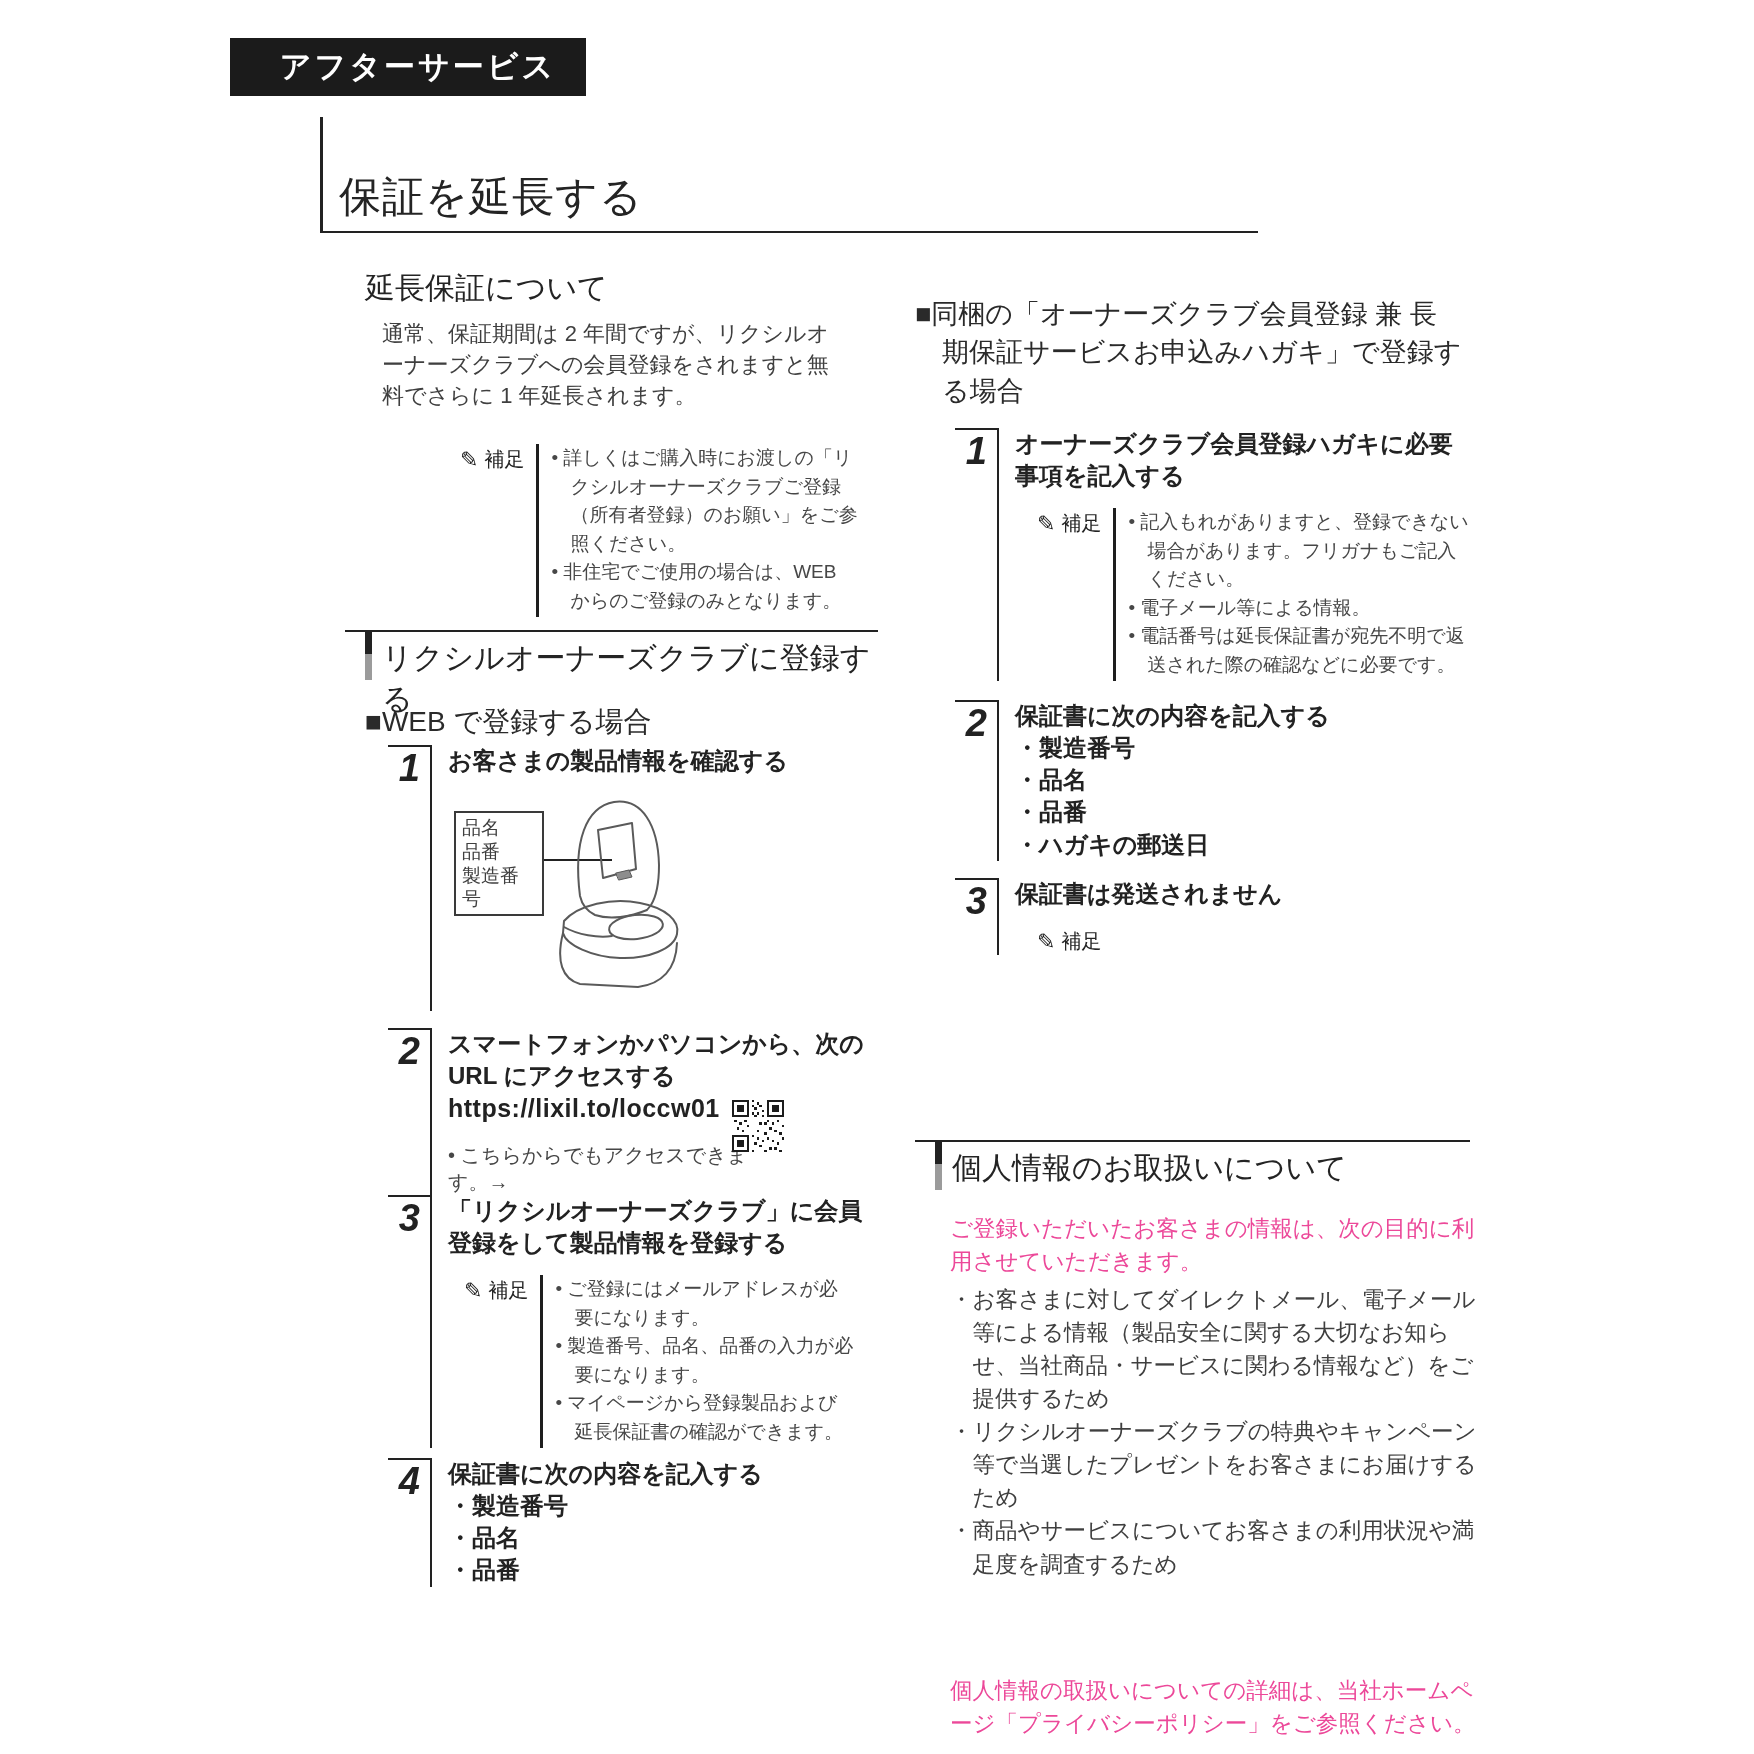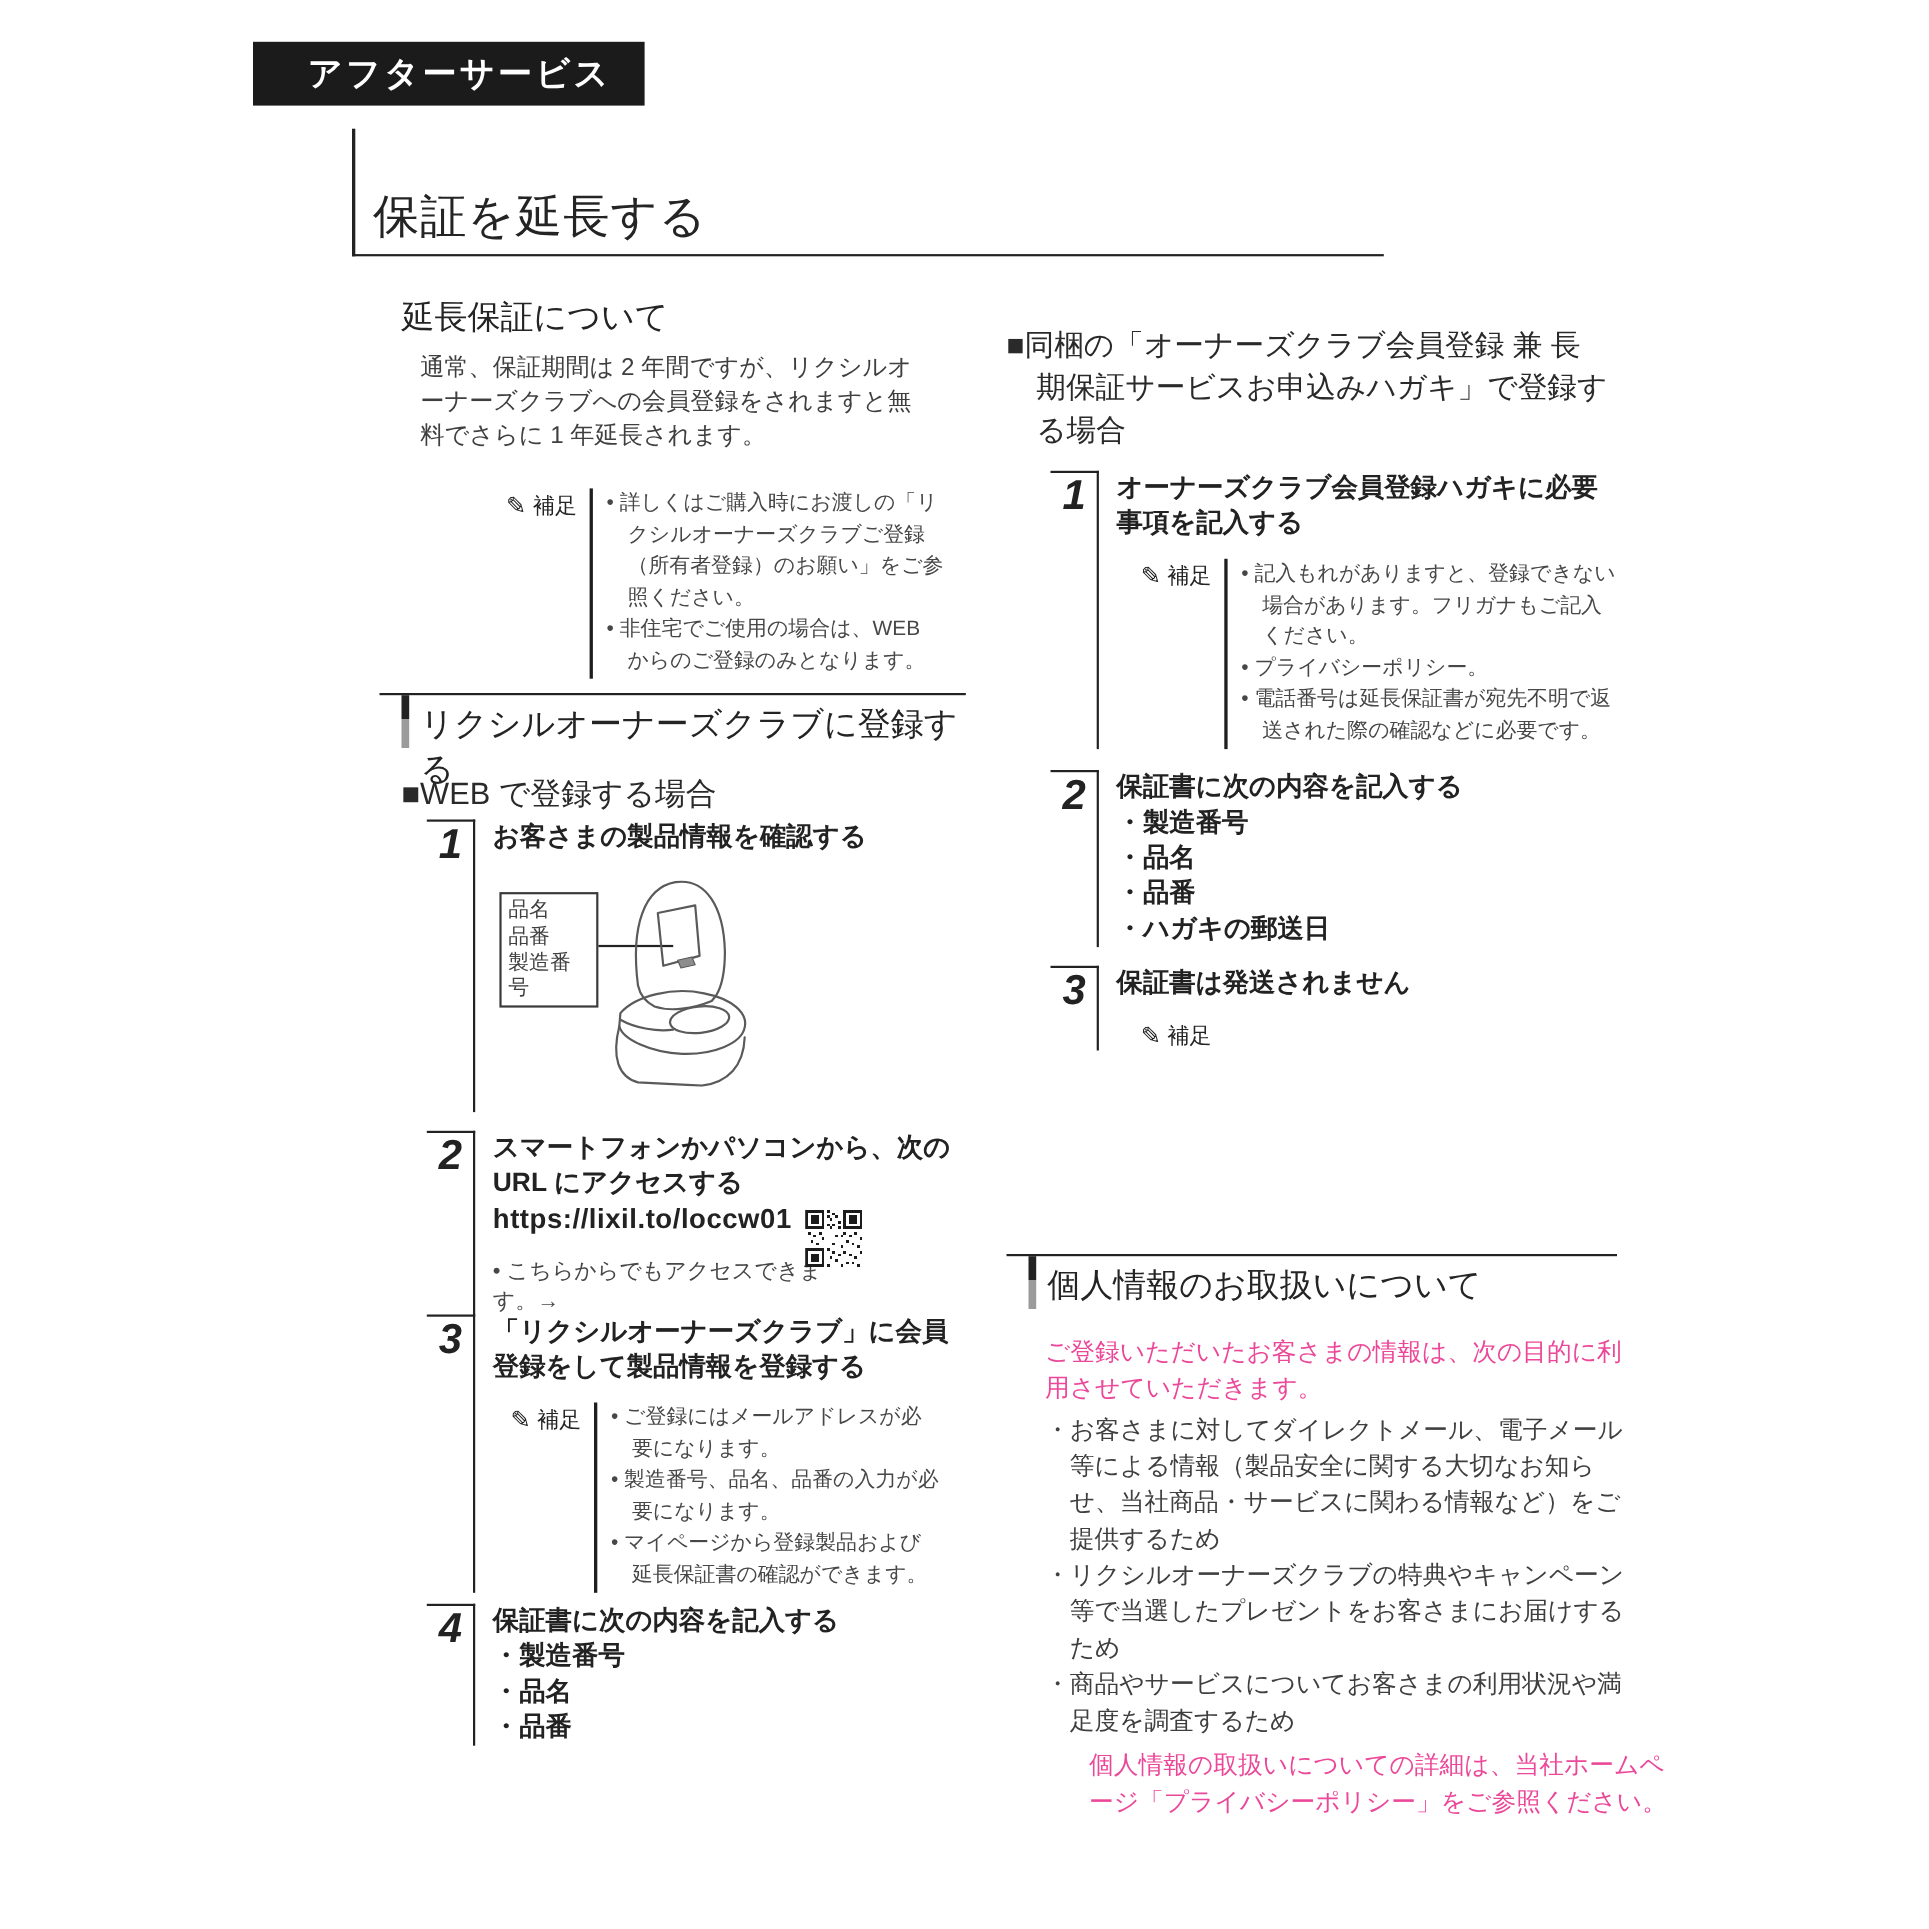--- a/index.html
+++ b/index.html
@@ -213,21 +213,21 @@
   <div class="snum">1</div>
   <div class="sbody" style="width:455px;">
     <div class="stitle">オーナーズクラブ会員登録ハガキに必要事項を記入する</div>
     <div class="note" style="margin-top:16px;margin-left:22px;">
       <div class="note-label">
         <span class="pencil">✎</span>
         <span>補足</span>
       </div>
       <div class="note-items" style="width:355px;">
         <div class="note-item">• 記入もれがありますと、登録できない場合があります。フリガナもご記入ください。</div>
-        <div class="note-item">• プライバシーポリシー。</div>
+        <div class="note-item">• 電子メール等による情報。</div>
         <div class="note-item">• 電話番号は延長保証書が宛先不明で返送された際の確認などに必要です。</div>
       </div>
     </div>
   </div>
 </div>
 
 <div class="abs step" style="left:935px;top:700px;">
   <div class="snum">2</div>
   <div class="sbody" style="width:455px;">
     <div class="stitle">保証書に次の内容を記入する</div>
@@ -257,15 +257,15 @@
 </div>
 
 <div class="abs priv-par" style="left:930px;top:1212px;width:535px;">ご登録いただいたお客さまの情報は、次の目的に利用させていただきます。</div>
 
 <div class="abs" style="left:930px;top:1283px;width:535px;">
   <div class="priv-bullet">・お客さまに対してダイレクトメール、電子メール等による情報（製品安全に関する大切なお知らせ、当社商品・サービスに関わる情報など）をご提供するため</div>
   <div class="priv-bullet">・リクシルオーナーズクラブの特典やキャンペーン等で当選したプレゼントをお客さまにお届けするため</div>
   <div class="priv-bullet">・商品やサービスについてお客さまの利用状況や満足度を調査するため</div>
 </div>
 
-<div class="abs priv-par" style="left:930px;top:1588px;width:535px;margin-left:40px;">個人情報の取扱いについての詳細は、当社ホームページ「プライバシーポリシー」をご参照ください。</div>
+<div class="abs priv-par" style="left:930px;top:1674px;width:535px;">個人情報の取扱いについての詳細は、当社ホームページ「プライバシーポリシー」をご参照ください。</div>
 
 <div class="abs page-num" style="left:790px;top:1764px;width:180px;">64</div>
 
 </body></html>

